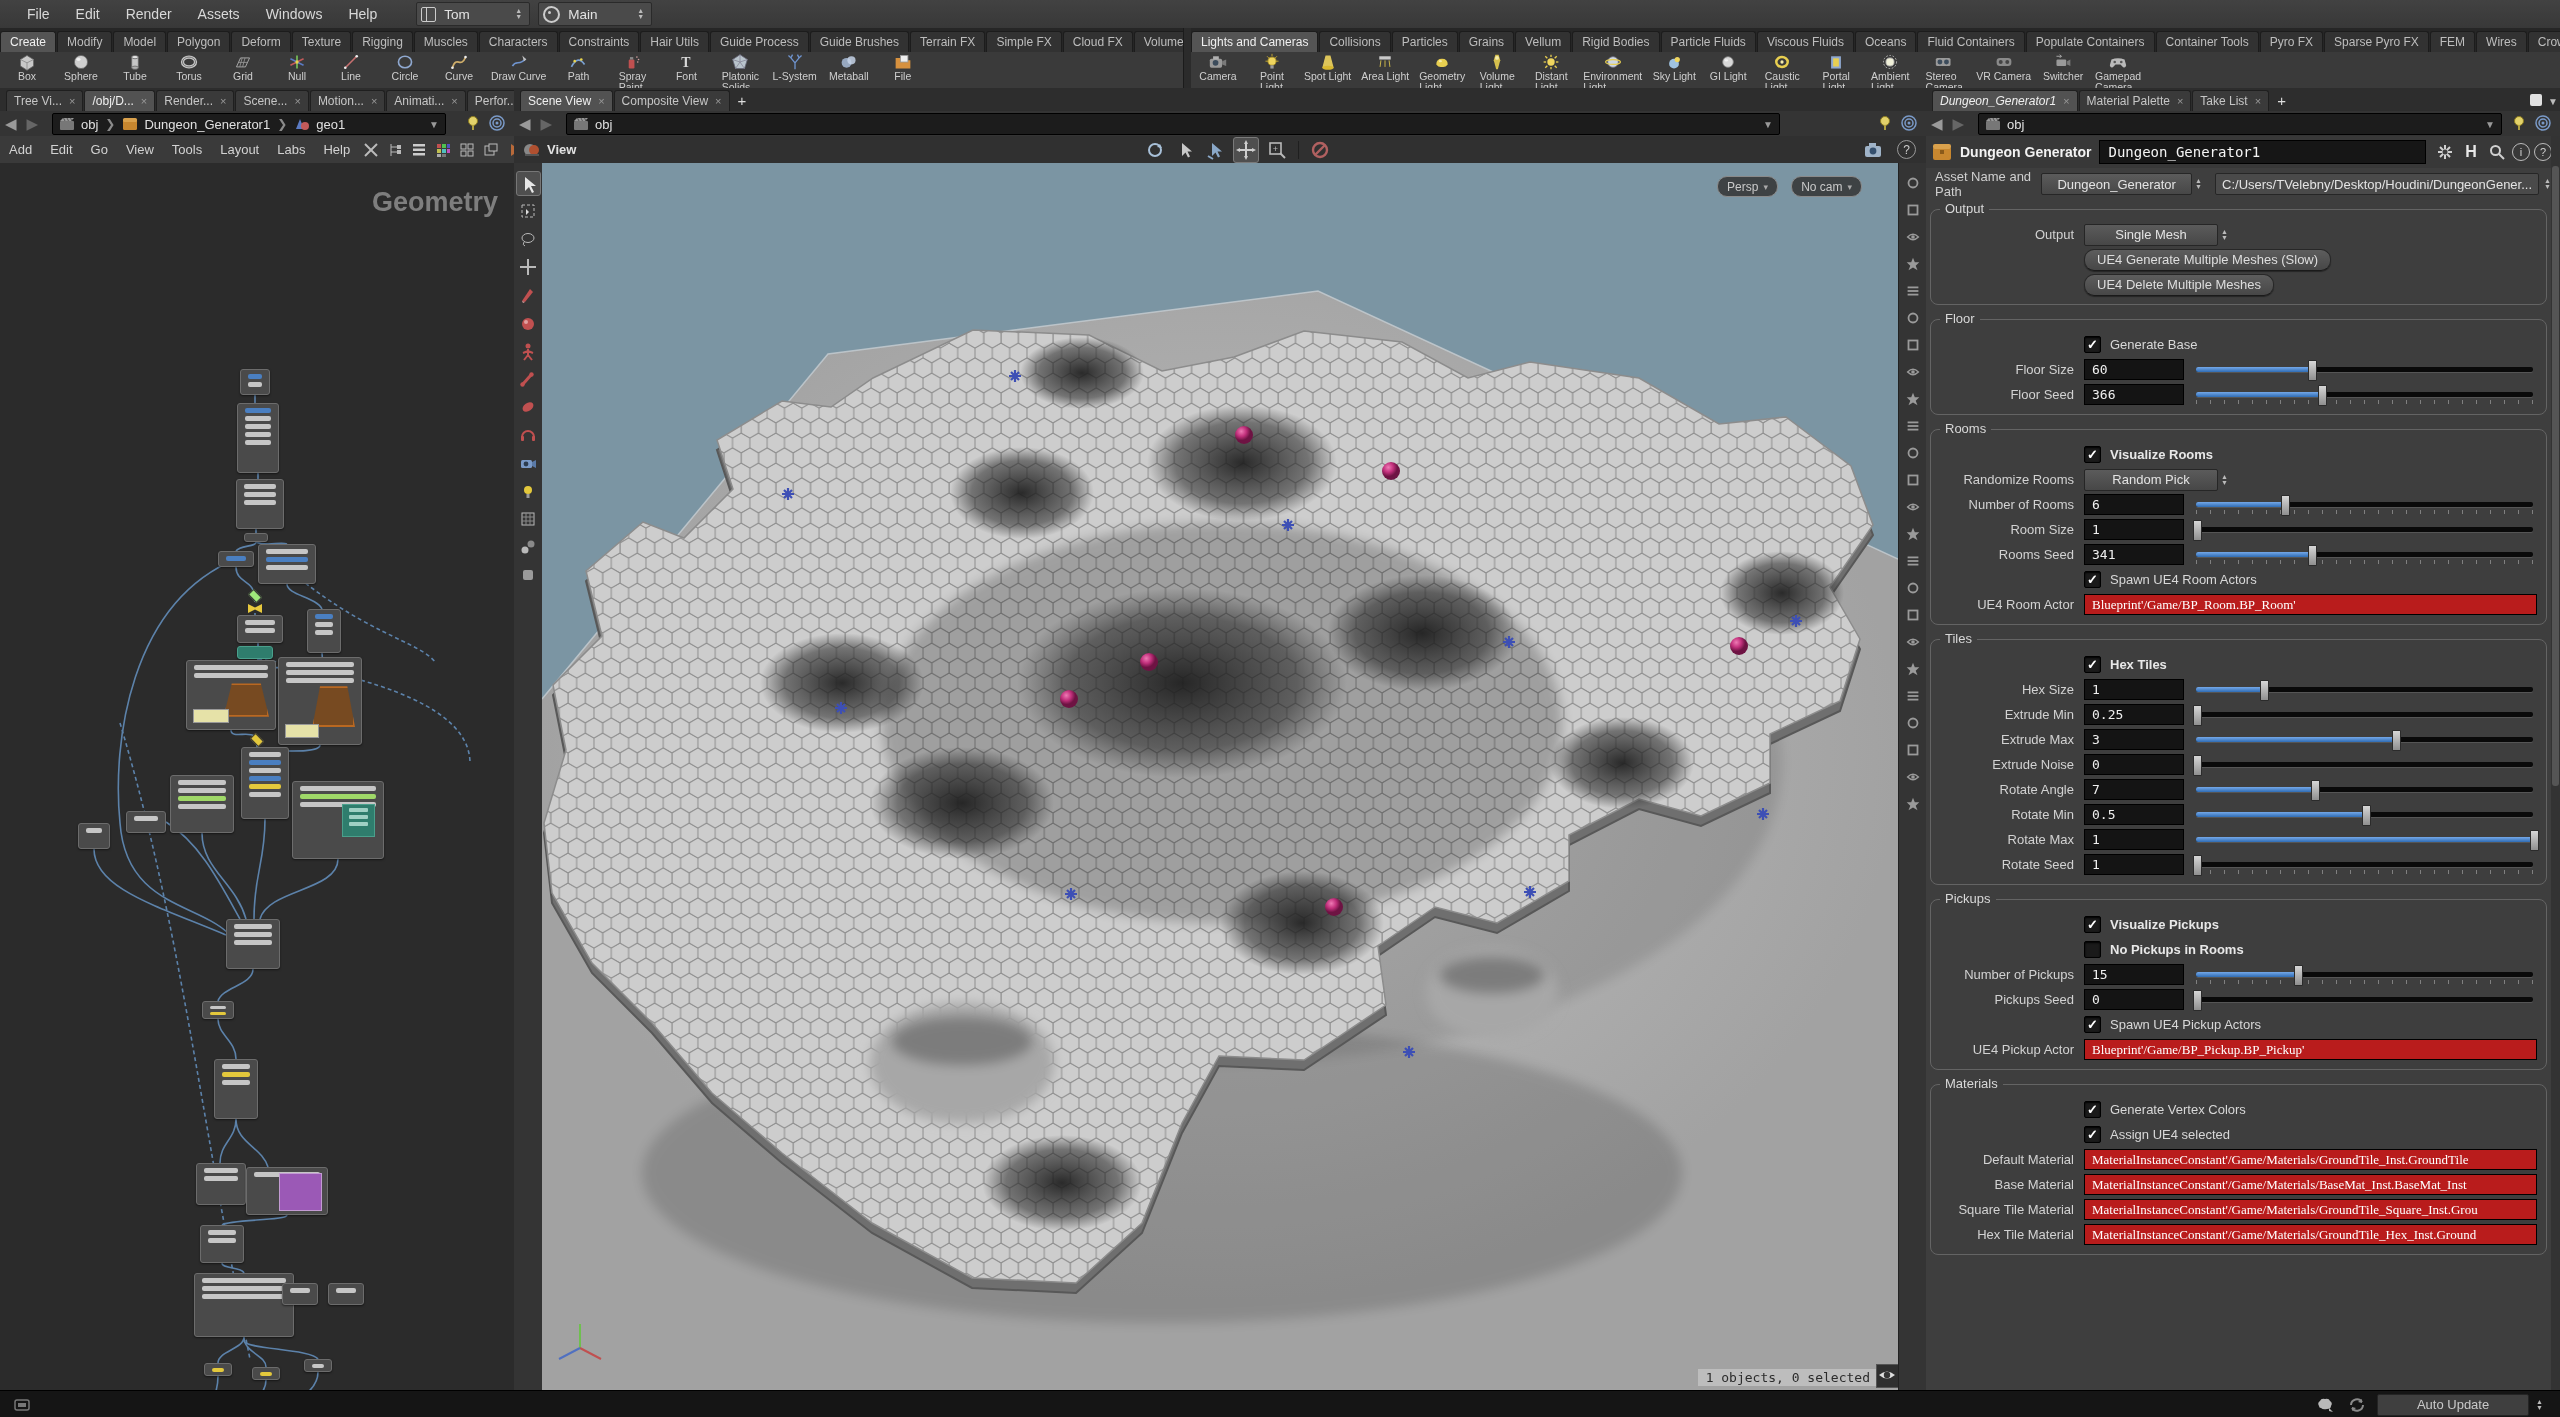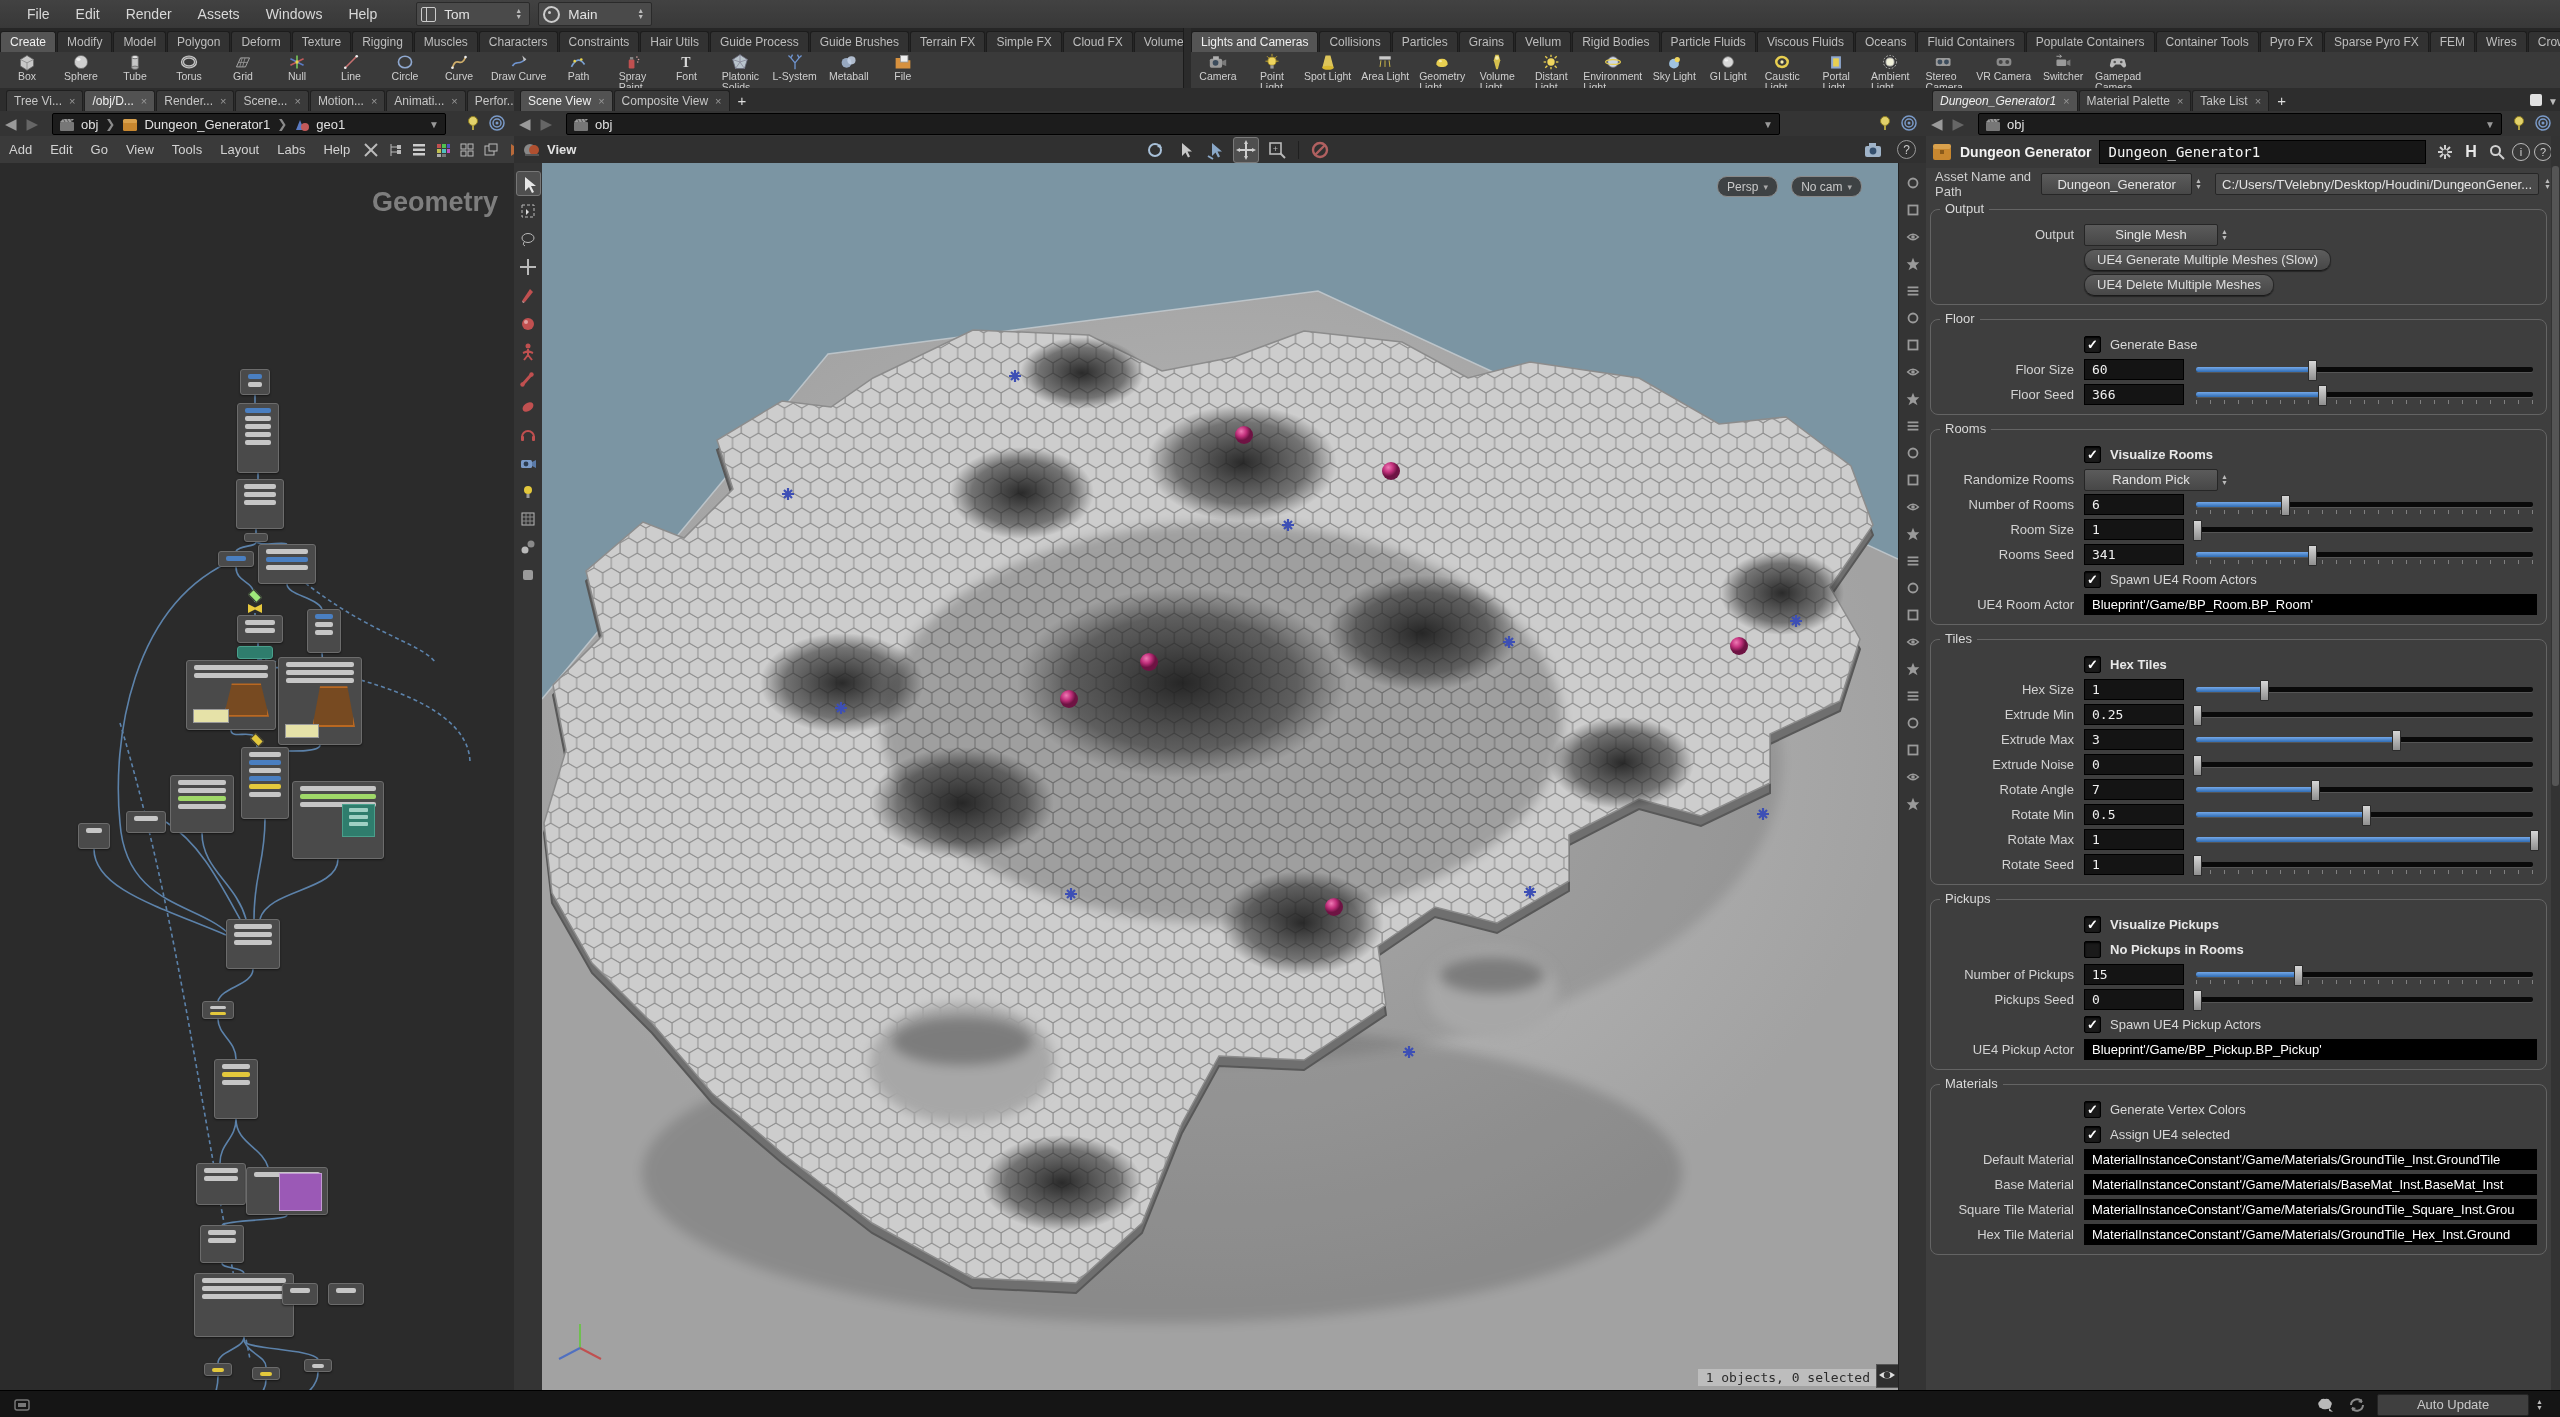--- a/index.html
+++ b/index.html
@@ -23,21 +23,21 @@
   
   .panetabs{position:absolute;top:88px;height:23px;background:#2d2d2d;display:flex;align-items:flex-end;border-right:1px solid #1a1a1a}
   .ptab{display:flex;align-items:center;font-size:12px;color:#c6c6c6;background:#3a3a3a;border:1px solid #1f1f1f;border-bottom:none;border-radius:3px 3px 0 0;padding:3px 7px;margin-right:1px;white-space:nowrap}
   .ptab.active{background:#525252;color:#efefef}
   .ptab .x{margin-left:7px;color:#999;font-size:11px}
   .ptab.italic{font-style:italic}
   .ptabplus{color:#ddd;font-size:15px;padding:0 7px 2px}
   .crumbrow{position:absolute;top:111px;height:25px;background:#343434;border-right:1px solid #1a1a1a;border-bottom:1px solid #202020}
   .navarrow{font-size:15px;color:#9a9a9a;padding:0 5px;line-height:25px}
   .crumbfield{position:absolute;top:2px;height:20px;background:#1c1c1c;border:1px solid #000;border-radius:2px;display:flex;align-items:center;padding:0 6px;overflow:hidden}
-  .crumb{display:flex;align-items:flex-end;font-size:13px;color:#e0e0e0;white-space:nowrap}
+  .crumb{display:flex;align-items:flex-start;font-size:13px;color:#e0e0e0;white-space:nowrap}
   .crumbsep{color:#8a8a8a;margin:0 7px;font-size:12px}
   .cicon{width:16px;height:14px;margin-right:6px}
   .ddcaret{margin-left:auto;color:#999;font-size:10px}
   
   #netmenu{left:0;top:136px;width:514px;height:27px;background:#3a3a3a;border-bottom:1px solid #222;display:flex;align-items:center}
   .netmenuitem{font-size:13px;color:#d2d2d2;padding:0 9px}
   #netcanvas{left:0;top:163px;width:514px;height:1227px;background:#2b2b2b;overflow:hidden;border-right:2px solid #161616}
   #watermark{position:absolute;right:16px;top:24px;font-size:27px;font-weight:bold;color:#8d8d8d;opacity:.85}
   .nnode{position:absolute;background:#4a4a4a;border:1px solid #6c6c6c;border-radius:3px;box-shadow:0 1px 2px rgba(0,0,0,.5);display:flex;flex-direction:column;align-items:center;padding-top:4px;box-sizing:border-box}
   .chip{border-radius:2px;height:5px;margin-bottom:3px}
@@ -68,21 +68,21 @@
   .vfield{width:84px;height:19px;background:#141414;border:1px solid #000;color:#f0f0f0;font-family:"DejaVu Sans Mono",monospace;font-size:13px;line-height:19px;padding:0 7px;flex:0 0 auto}
   .slider{flex:1;height:19px;position:relative;margin:0 10px 0 12px}
   .strack{position:absolute;left:0;right:0;top:7px;height:5px;background:#090909;border-radius:2px;box-shadow:0 1px 0 #555}
   .sfill{position:absolute;left:0;top:7px;height:5px;background:linear-gradient(#74a8e8,#2f6cb4);border-radius:2px}
   .shandle{position:absolute;top:0px;width:7px;height:19px;background:linear-gradient(#d6d6d6,#8f8f8f);border:1px solid #2b2b2b;border-radius:1px}
   .tickstrip{position:absolute;left:0;right:0;top:15px;height:4px;background:repeating-linear-gradient(90deg,#808080 0 1px,transparent 1px 14px)}
   .cb{width:15px;height:15px;background:#1a1a1a;border:1px solid #000;border-radius:2px;box-shadow:inset 0 1px 2px #000;display:flex;align-items:center;justify-content:center;color:#fff;font-size:13px;font-weight:bold;flex:0 0 auto}
   .cblabel{font-size:13px;color:#d8d8d8;margin-left:9px;white-space:nowrap}
   .cblabel.b{font-weight:bold;color:#e8e8e8}
   .pbtn{height:20px;background:linear-gradient(#5d5d5d,#474747);border:1px solid #272727;border-bottom-color:#1a1a1a;border-radius:10px;color:#dedede;font-size:13px;display:flex;align-items:center;padding:0 12px;box-shadow:0 1px 1px rgba(0,0,0,.4)}
-  .mfield{flex:1;height:19px;background:#000000;border:1px solid #000;color:#fff;font-family:Liberation Sans, sans-serif;font-size:13px;line-height:19px;padding:0 7px;margin-right:6px;white-space:nowrap;overflow:hidden}
+  .mfield{flex:1;height:19px;background:#b91c1c;border:1px solid #000;color:#fff;font-family:Liberation Serif, serif;font-size:13px;line-height:19px;padding:0 7px;margin-right:6px;white-space:nowrap;overflow:hidden}
   #pscroll{position:absolute;right:0;top:0;width:9px;height:1254px;background:#333}
   #pscrollthumb{position:absolute;right:1px;top:30px;width:7px;height:620px;background:#555;border-radius:3px}
   
   #bottombar{left:0;top:1390px;width:2560px;height:27px;background:#151515;border-top:1px solid #000;display:flex;align-items:center}
   #audd{height:20px;min-width:150px;background:#3f3f3f;border:1px solid #242424;border-radius:2px;color:#c9c9c9;font-size:13px;display:flex;align-items:center;justify-content:center;margin:0 4px}
   .bbicon{width:24px;height:20px;display:flex;align-items:center;justify-content:center;margin:0 4px;color:#9a9a9a}
   .vdiv{width:1px;height:18px;background:#1f1f1f;margin:0 6px}
 </style>
 </head>
 <body>

